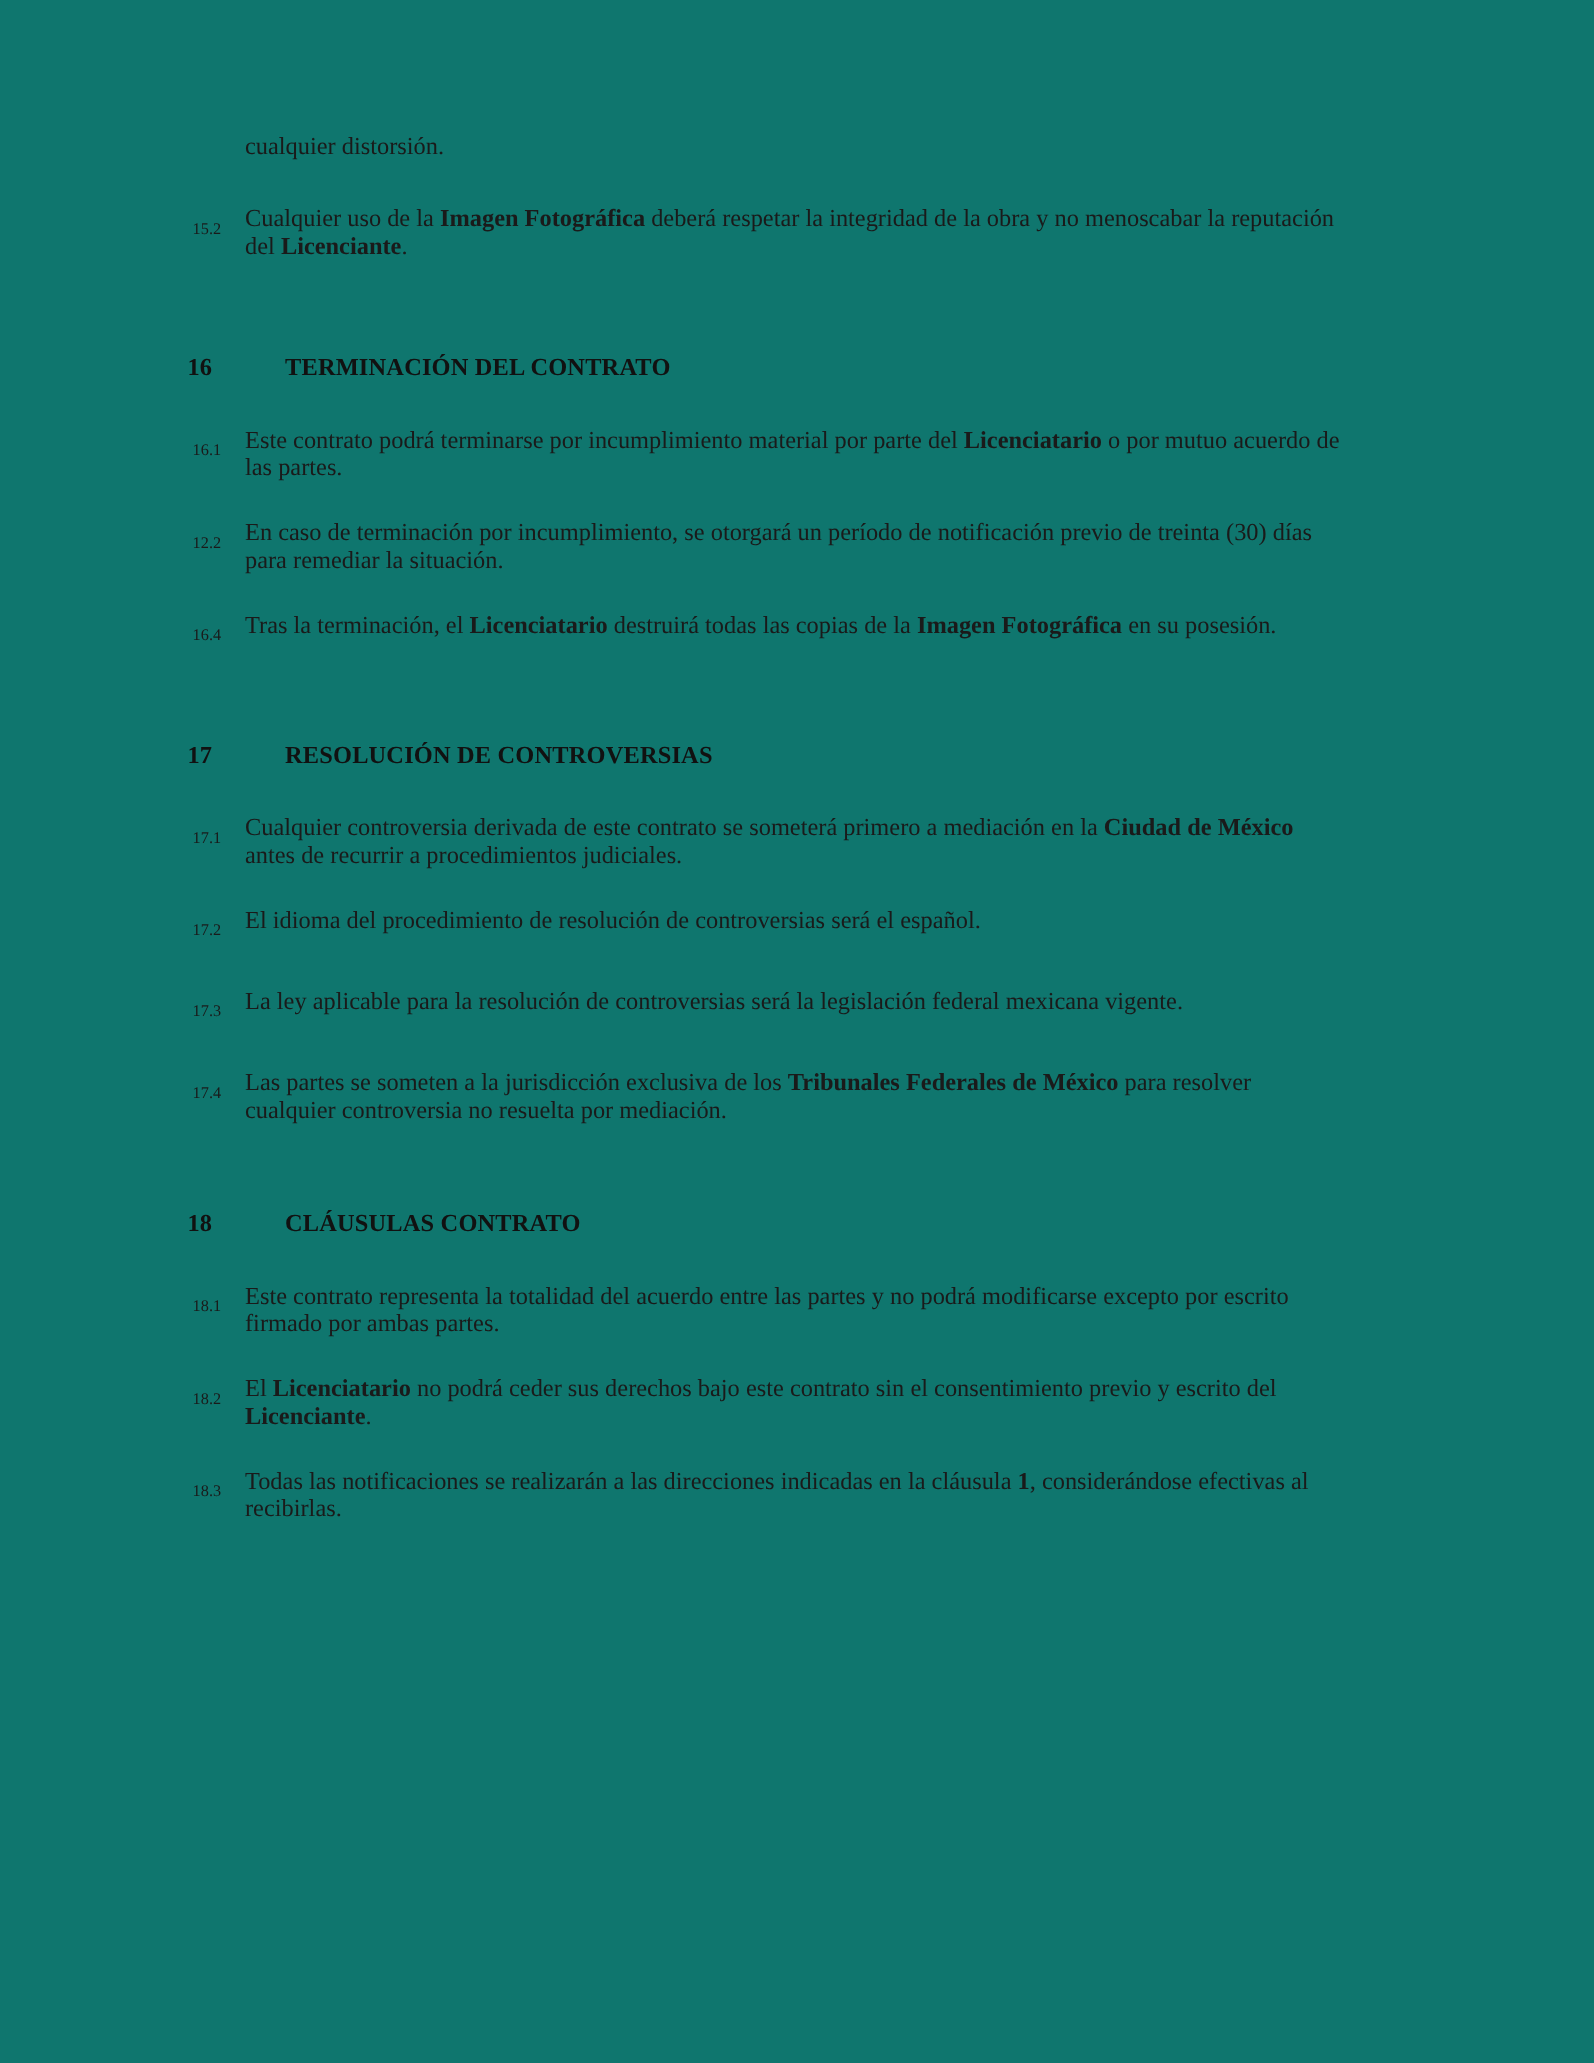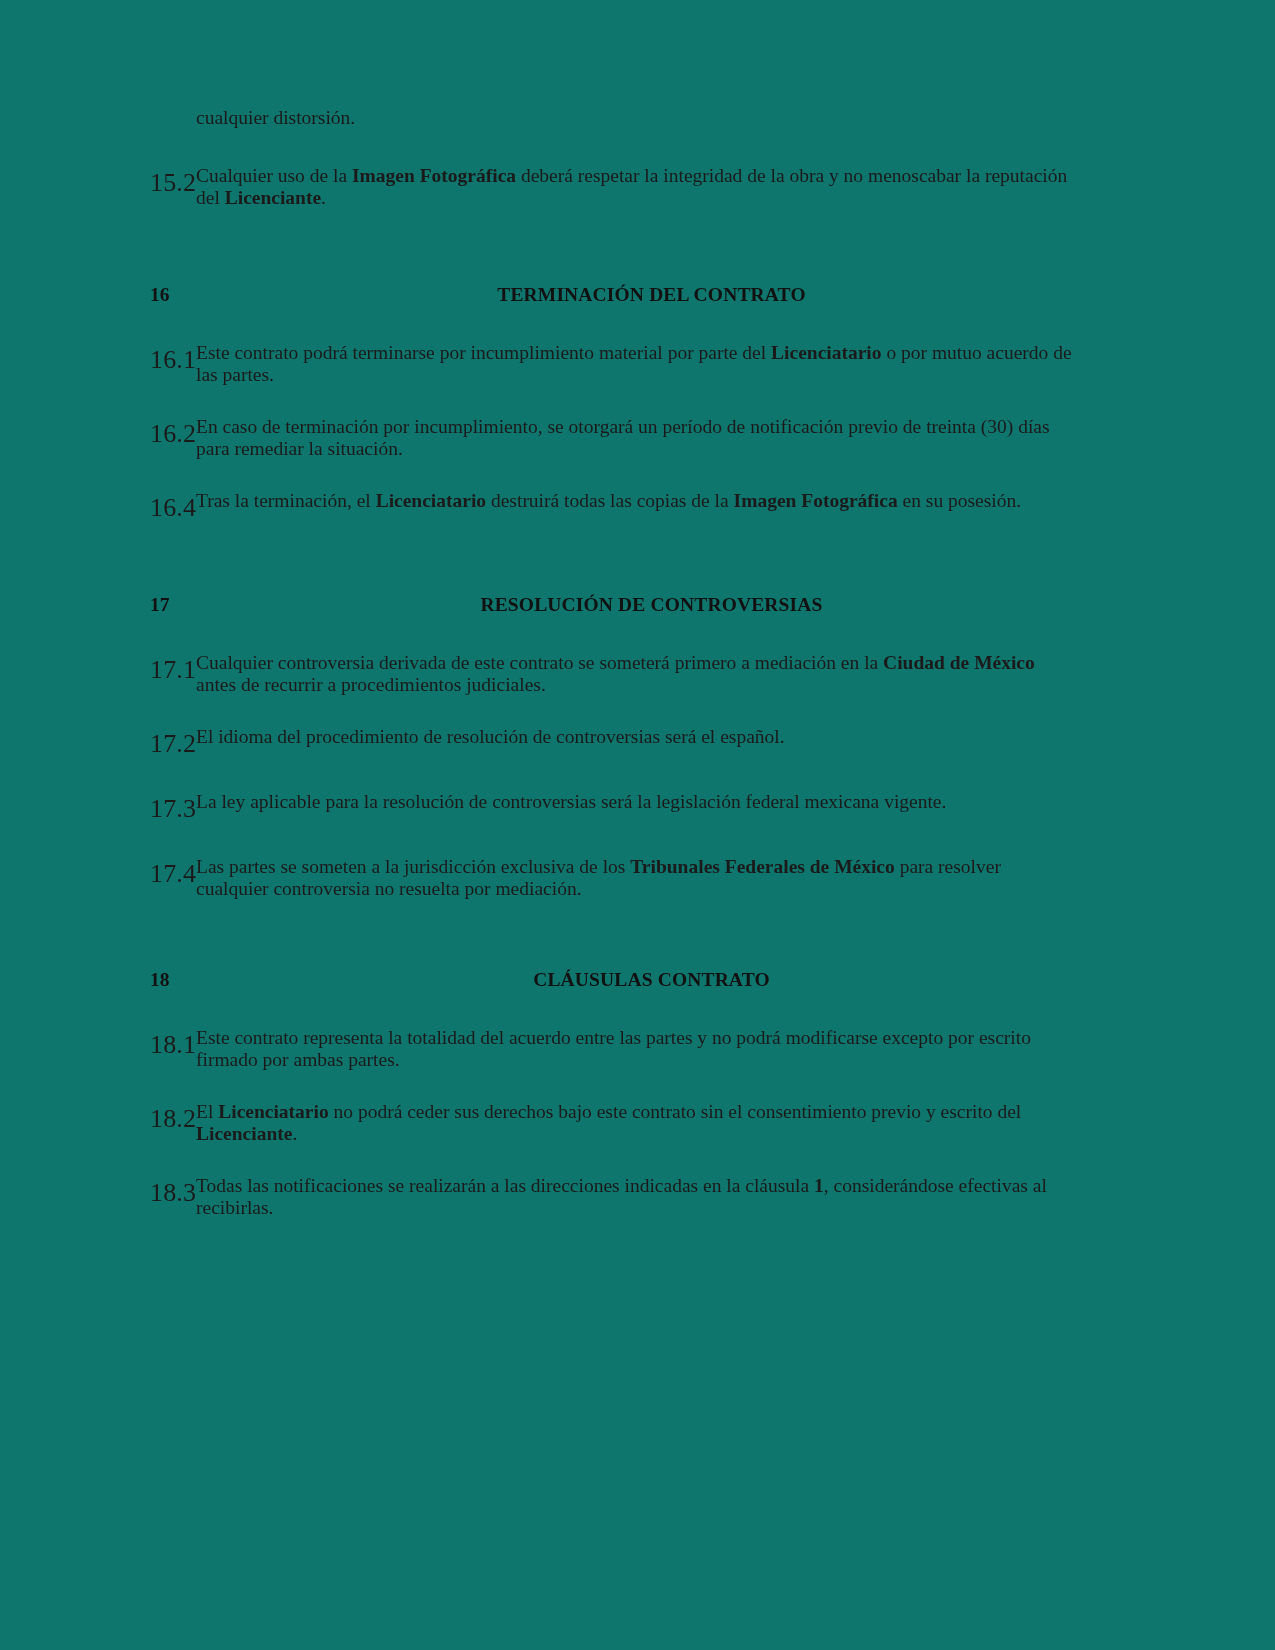--- a/index.html
+++ b/index.html
@@ -35,23 +35,23 @@
   }
 
   
   .clause {
     display: flex;
     align-items: flex-start;
     margin-top: 30px;
   }
   .clause-num {
     flex: 0 0 61px;
-    font-size: 26px;
+    font-size: 13px;
     line-height: 35px;
-    text-align: right;
+    text-align: center;
     letter-spacing: 0.1px;
     color: #1a1a1a;
   }
   .clause-text {
     flex: 1 1 auto;
     font-size: 19.5px;
     line-height: 22px;
     color: #1a1a1a;
     text-align: left;
     max-width: 877px;
@@ -81,21 +81,20 @@
     font-weight: bold;
     color: #111111;
   }
   .section-title {
     flex: 1 1 auto;
     font-size: 19.5px;
     line-height: 35px;
     font-weight: bold;
     letter-spacing: 0.15px;
     color: #111111;
-    text-align: center;
   }
 </style>
 </head>
 <body>
 
 <div class="page">
   <div class="content">
 
     <p class="cont-line">cualquier distorsión.</p>
 
@@ -107,21 +106,21 @@
     <div id="sections-root">
         <div class="section first-section">
           <div class="section-num">16</div>
           <div class="section-title">TERMINACIÓN DEL CONTRATO</div>
         </div>
         <div class="clause">
           <div class="clause-num">16.1</div>
           <div class="clause-text">Este contrato podrá terminarse por incumplimiento material por parte del <b>Licenciatario</b> o por mutuo acuerdo de las partes.</div>
         </div>
         <div class="clause">
-          <div class="clause-num">16.2</div>
+          <div class="clause-num">12.2</div>
           <div class="clause-text">En caso de terminación por incumplimiento, se otorgará un período de notificación previo de treinta (30) días para remediar la situación.</div>
         </div>
         <div class="clause">
           <div class="clause-num">16.4</div>
           <div class="clause-text">Tras la terminación, el <b>Licenciatario</b> destruirá todas las copias de la <b>Imagen Fotográfica</b> en su posesión.</div>
         </div>
         <div class="section">
           <div class="section-num">17</div>
           <div class="section-title">RESOLUCIÓN DE CONTROVERSIAS</div>
         </div>

